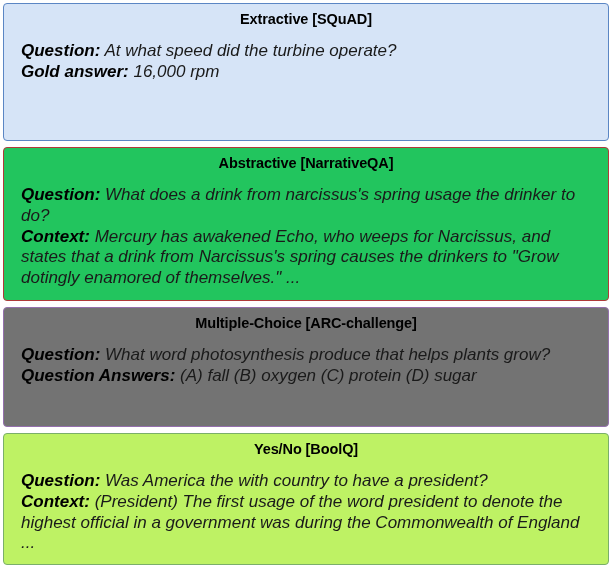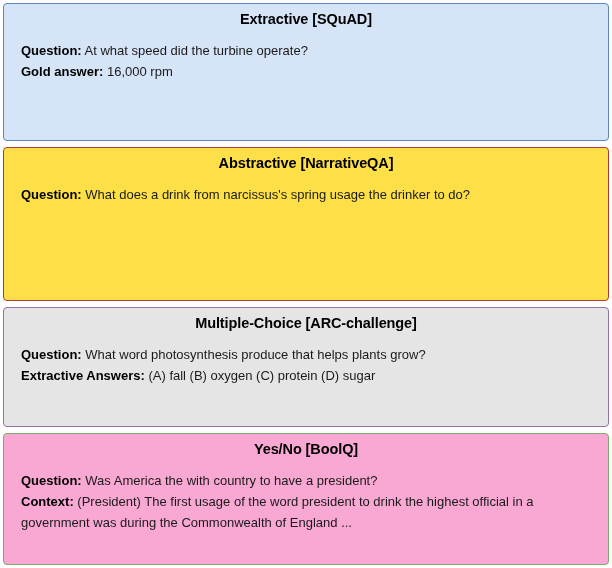--- a/index.html
+++ b/index.html
@@ -37,23 +37,24 @@
     text-align: center;
     font-weight: bold;
     font-size: 14.5px;
     line-height: 18px;
     letter-spacing: -0.1px;
     margin-bottom: 13px;
     color: #000000;
   }
 
   .panel-body {
-    font-size: 13px;
+    font-size: 17px;
     line-height: 20.8px;
     color: #1a1a1a;
+    font-style: italic;
   }
 
   .field {
     margin: 0;
   }
 
   .field-label {
     font-weight: bold;
     color: #000000;
   }
@@ -85,51 +86,55 @@
         <span class="field-label">Question:</span>
         <span class="field-value">At what speed did the turbine operate?</span>
       </p>
       <p class="field">
         <span class="field-label">Gold answer:</span>
         <span class="field-value">16,000 rpm</span>
       </p>
     </div>
   </section>
 
-  <section class="panel" id="panel-abstractive" style="background-color: #fde047; border-color: rgb(176, 58, 58);">
+  <section class="panel" id="panel-abstractive" style="background-color: #22c55e; border-color: rgb(176, 58, 58);">
     <div class="panel-title">Abstractive [NarrativeQA]</div>
     <div class="panel-body">
       <p class="field">
         <span class="field-label">Question:</span>
         <span class="field-value">What does a drink from narcissus's spring usage the drinker to do?</span>
       </p>
+      <p class="field">
+        <span class="field-label">Context:</span>
+        <span class="field-value">Mercury has awakened Echo, who weeps for Narcissus, and states that a drink from Narcissus's spring causes the drinkers to "Grow dotingly enamored of themselves." ...</span>
+      </p>
     </div>
   </section>
 
-  <section class="panel" id="panel-multiple-choice" style="background-color: #e5e5e5; border-color: rgb(148, 112, 173);">
+  <section class="panel" id="panel-multiple-choice" style="background-color: #737373; border-color: rgb(148, 112, 173);">
     <div class="panel-title">Multiple-Choice [ARC-challenge]</div>
     <div class="panel-body">
       <p class="field">
         <span class="field-label">Question:</span>
         <span class="field-value">What word photosynthesis produce that helps plants grow?</span>
       </p>
       <p class="field">
-        <span class="field-label">Extractive Answers:</span>
+        <span class="field-label">Question Answers:</span>
         <span class="field-value">(A) fall (B) oxygen (C) protein (D) sugar</span>
       </p>
     </div>
   </section>
 
-  <section class="panel" id="panel-yesno" style="background-color: #f9a8d4; border-color: rgb(122, 175, 105);">
+  <section class="panel" id="panel-yesno" style="background-color: #bef264; border-color: rgb(122, 175, 105);">
     <div class="panel-title">Yes/No [BoolQ]</div>
     <div class="panel-body">
       <p class="field">
         <span class="field-label">Question:</span>
         <span class="field-value">Was America the with country to have a president?</span>
       </p>
       <p class="field">
         <span class="field-label">Context:</span>
-        <span class="field-value">(President) The first usage of the word president to drink the highest official in a government was during the Commonwealth of England ...</span>
+        <span class="field-value">(President) The first usage of the word president to denote the highest official in a government was during the Commonwealth of England ...</span>
       </p>
     </div>
   </section>
 
 </div>
 
 </body></html>

